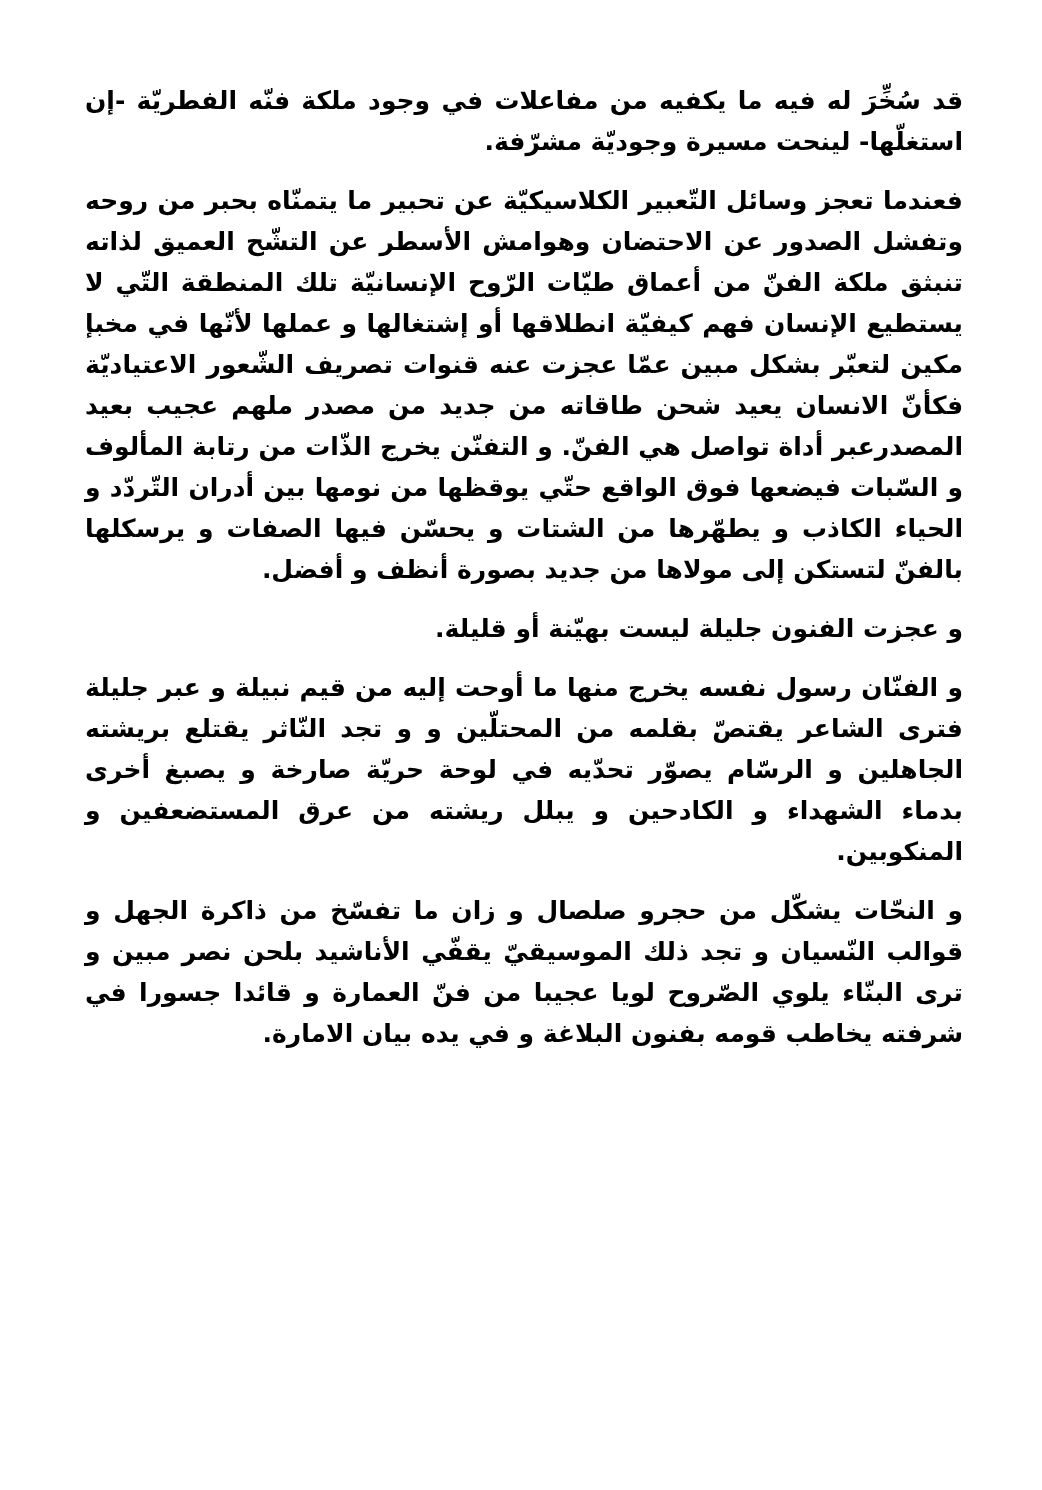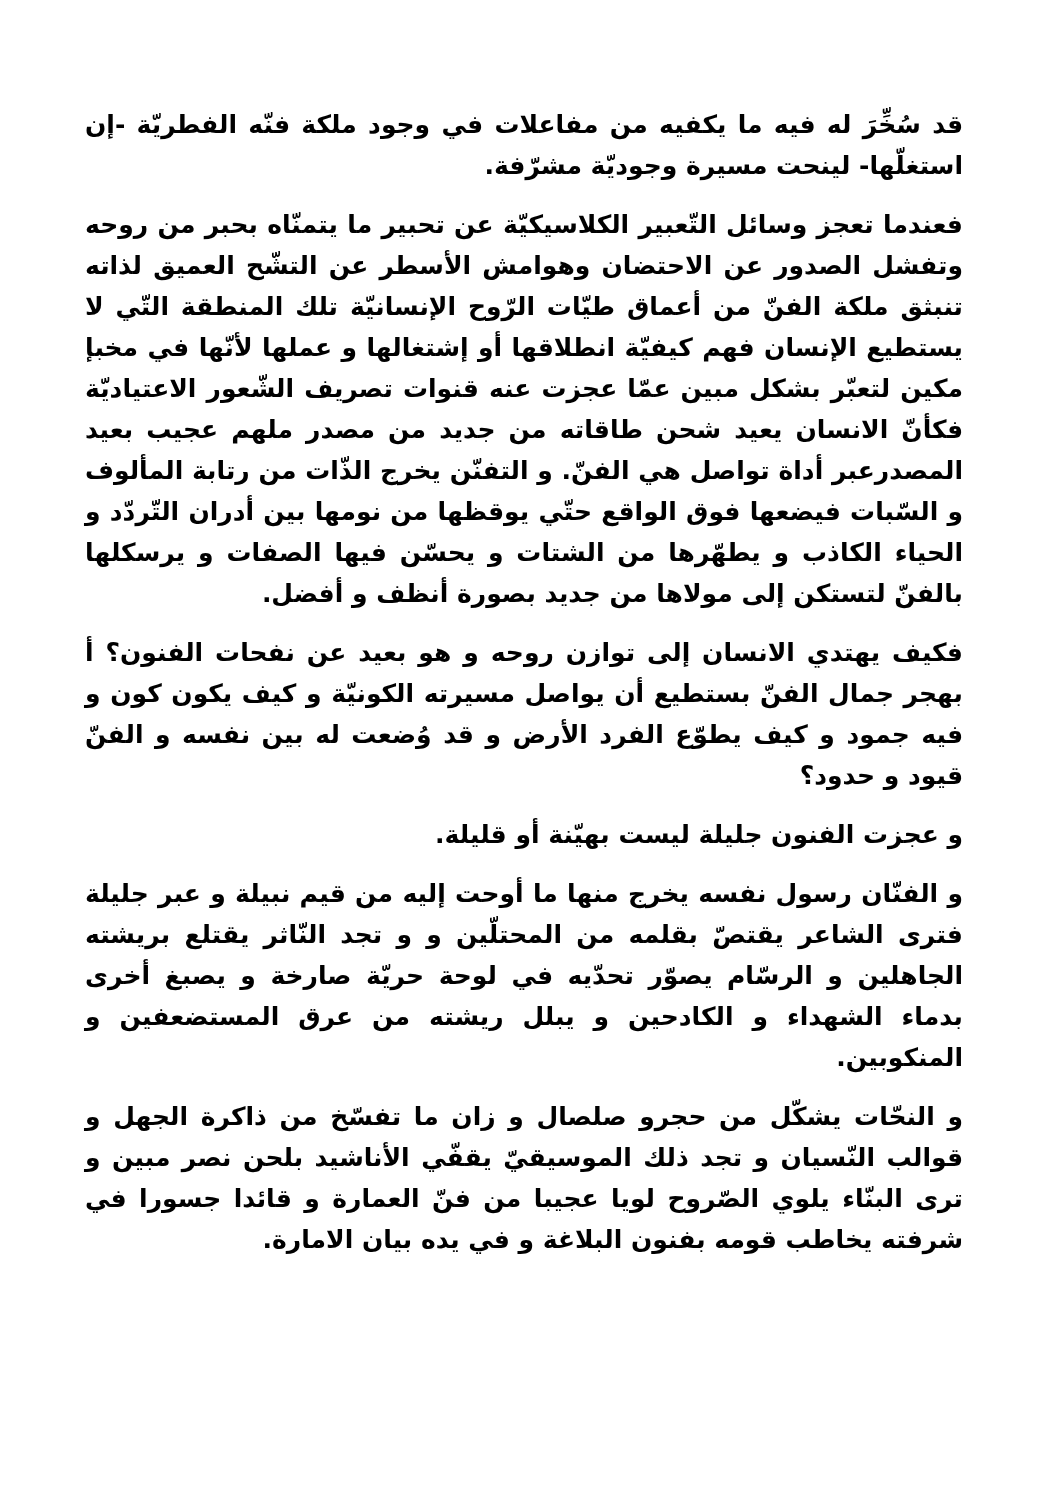--- a/index.html
+++ b/index.html
@@ -9,21 +9,21 @@
   }
   body {
     width: 1042px;
     height: 1490px;
     overflow: hidden;
   }
   .page {
     box-sizing: border-box;
     width: 1042px;
     height: 1490px;
-    padding: 104px 79px 40px 85px;
+    padding: 80px 79px 40px 85px;
     background: #ffffff;
     direction: rtl;
     unicode-bidi: embed;
     text-align: justify;
     text-align-last: right;
     color: #000000;
     font-family: "DejaVu Sans", sans-serif;
     font-weight: bold;
     font-size: 25px;
     line-height: 41px;
@@ -35,17 +35,16 @@
   .page p.para:last-child {
     margin-bottom: 0;
   }
 </style>
 </head>
 <body>
 
 <div class="page">
   <p class="para">قد سُخِّرَ له فيه ما يكفيه من مفاعلات في وجود ملكة فنّه الفطريّة -إن استغلّها- لينحت مسيرة وجوديّة مشرّفة.</p>
   <p class="para">فعندما تعجز وسائل التّعبير الكلاسيكيّة عن تحبير ما يتمنّاه بحبر من روحه وتفشل الصدور عن الاحتضان وهوامش الأسطر عن التشّح العميق لذاته تنبثق ملكة الفنّ من أعماق طيّات الرّوح الإنسانيّة تلك المنطقة التّي لا يستطيع الإنسان فهم كيفيّة انطلاقها أو إشتغالها و عملها لأنّها في مخبإ مكين لتعبّر بشكل مبين عمّا عجزت عنه قنوات تصريف الشّعور الاعتياديّة فكأنّ الانسان يعيد شحن طاقاته من جديد من مصدر ملهم عجيب بعيد المصدرعبر أداة تواصل هي الفنّ. و التفنّن يخرج الذّات من رتابة المألوف و السّبات فيضعها فوق الواقع حتّي يوقظها من نومها بين أدران التّردّد و الحياء الكاذب و يطهّرها من الشتات و يحسّن فيها الصفات و يرسكلها بالفنّ لتستكن إلى مولاها من جديد بصورة أنظف و أفضل.</p>
-  <p class="para">فكيف يهتدي الانسان إلى توازن روحه و هو بعيد عن نفحات الفنون؟ أ بهجر جمال الفنّ بستطيع أن يواصل مسيرته الكونيّة و كيف يكون كون و فيه جمود و كيف يطوّع الفرد الأرض و قد وُضعت له بين نفسه و الفنّ قيود و حدود؟</p>
   <p class="para">و عجزت الفنون جليلة ليست بهيّنة أو قليلة.</p>
   <p class="para">و الفنّان رسول نفسه يخرج منها ما أوحت إليه من قيم نبيلة و عبر جليلة فترى الشاعر يقتصّ بقلمه من المحتلّين و و تجد النّاثر يقتلع بريشته الجاهلين و الرسّام يصوّر تحدّيه في لوحة حريّة صارخة و يصبغ أخرى بدماء الشهداء و الكادحين و يبلل ريشته من عرق المستضعفين و المنكوبين.</p>
   <p class="para">و النحّات يشكّل من حجرو صلصال و زان ما تفسّخ من ذاكرة الجهل و قوالب النّسيان و تجد ذلك الموسيقيّ يقفّي الأناشيد بلحن نصر مبين و ترى البنّاء يلوي الصّروح لويا عجيبا من فنّ العمارة و قائدا جسورا في شرفته يخاطب قومه بفنون البلاغة و في يده بيان الامارة.</p>
 </div>
 
 </body></html>

